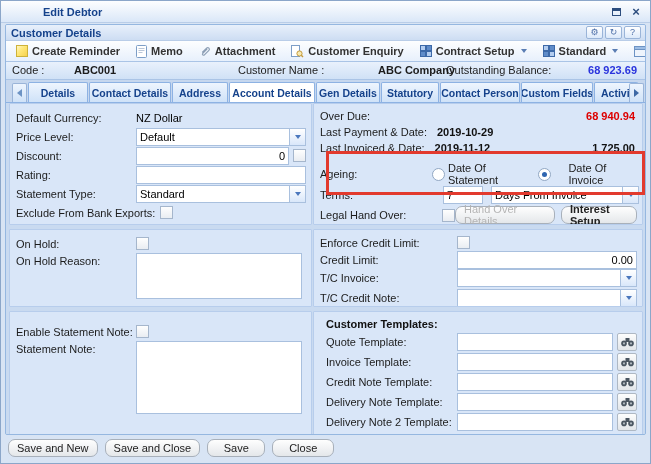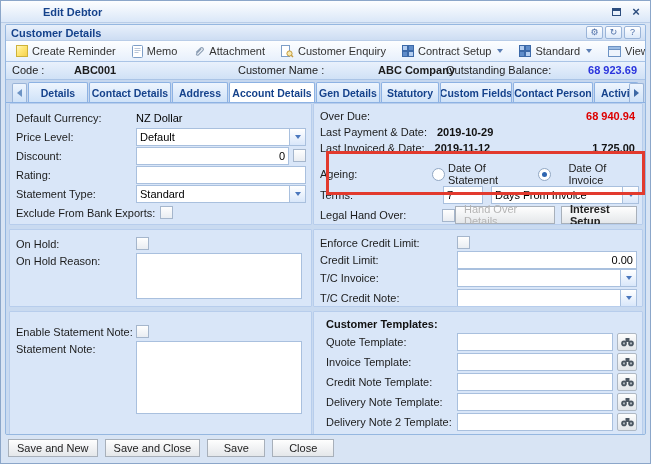--- a/index.html
+++ b/index.html
@@ -37,21 +37,21 @@
   .ptools { margin-left:auto; display:flex; gap:2px; }
   .ptool { width:17px; height:13px; border:1px solid #9ab4d8; border-radius:2px;
            background:linear-gradient(#ffffff,#dce9fa); font-size:9px; color:#4d6fa8;
            display:flex; align-items:center; justify-content:center; line-height:1; }
   
   .toolbar {
     height:21px; background:linear-gradient(#fdfeff,#e7f0fc);
     border-bottom:1px solid #aac4e6; display:flex; align-items:center;
     padding:0 6px; white-space:nowrap;
   }
-  .titem { display:flex; align-items:center; gap:4px; padding:1px 4px; border-radius:2px; color:#333; }
+  .titem { display:flex; align-items:center; gap:4px; padding:1px 4px; border-radius:2px; color:#333;font-weight:bold; }
   .tsep { width:1px; height:13px; background:#bcd0e8; box-shadow:1px 0 0 #ffffff; margin:0 4px; }
   .dd { width:0; height:0; border-left:3px solid transparent; border-right:3px solid transparent;
         border-top:4px solid #5a7db3; margin-left:2px; }
   .ic-note { width:12px; height:12px; background:linear-gradient(135deg,#fff6c8 0%,#ffe87a 40%,#f6d24e 100%);
              border:1px solid #cdb23a; }
   
   .infobar {
     height:18px; background:linear-gradient(#e9f1fc,#d0e1f6);
     border-bottom:1px solid #aac4e6; position:relative;
   }
@@ -96,21 +96,21 @@
   .cb { width:13px; height:13px; border:1px solid #a5b6cc; background:linear-gradient(#fefefe,#e9edf2);
         flex:none; }
   .radio { width:13px; height:13px; border-radius:50%; border:1px solid #91a7c3; background:#fff; flex:none; }
   .radio.checked { position:relative; }
   .radio.checked::after { content:""; position:absolute; left:3px; top:3px; width:5px; height:5px;
                           border-radius:50%; background:#2f66b0; }
   .amount { flex:1; text-align:right; font-weight:bold; padding-right:2px; color:#111; }
   .val-red { color:#dd0000; }
   .val-blue { color:#2a34dd; }
   .dateval { font-weight:bold; margin-left:5px; color:#111; }
-  .btn { height:18px; border:1px solid #a8b0ba; border-radius:0; background:linear-gradient(#fefefe,#e4e7ea);
+  .btn { height:18px; border:1px solid #a8b0ba; border-radius:7px; background:linear-gradient(#fefefe,#e4e7ea);
          font:11px "Liberation Sans",sans-serif; color:#222; padding:0 8px; display:flex;
          align-items:center; justify-content:center; }
   .btn.strong { font-weight:bold; }
   .btn.disabled { color:#b4b4b4; }
   .binoc-btn { width:20px; height:18px; border:1px solid #aeb8c4; border-radius:2px;
                background:linear-gradient(#fdfdfd,#e2e5e9); display:flex; align-items:center;
                justify-content:center; flex:none; }
   .heading { font-weight:bold; color:#111; height:16px; display:flex; align-items:center; padding-left:6px; }
   
   .footer { position:absolute; left:4px; right:4px; bottom:3px; height:24px;
@@ -230,22 +230,22 @@
     <div class="tabstrip">
       <span class="tscroll">
           <span class="arr-l"></span>
         </span>
       <span class="tab" style="width:60px">Details</span>
       <span class="tab" style="width:82px">Contact Details</span>
       <span class="tab" style="width:56px">Address</span>
       <span class="tab active" style="width:86px">Account Details</span>
       <span class="tab" style="width:64px">Gen Details</span>
       <span class="tab" style="width:58px">Statutory</span>
+      <span class="tab" style="width:80px">Contact Person</span>
       <span class="tab" style="width:72px">Custom Fields</span>
-      <span class="tab" style="width:80px">Contact Person</span>
       <span class="tab" style="width:44px; justify-content:flex-start; padding-left:6px">Activity</span>
       <span class="tscroll right">
           <span class="arr-r"></span>
         </span>
     </div>
 
     <div class="content">
 
       <div class="grp" style="left:3px; top:0; width:303px; height:122px">
         <div class="row">

